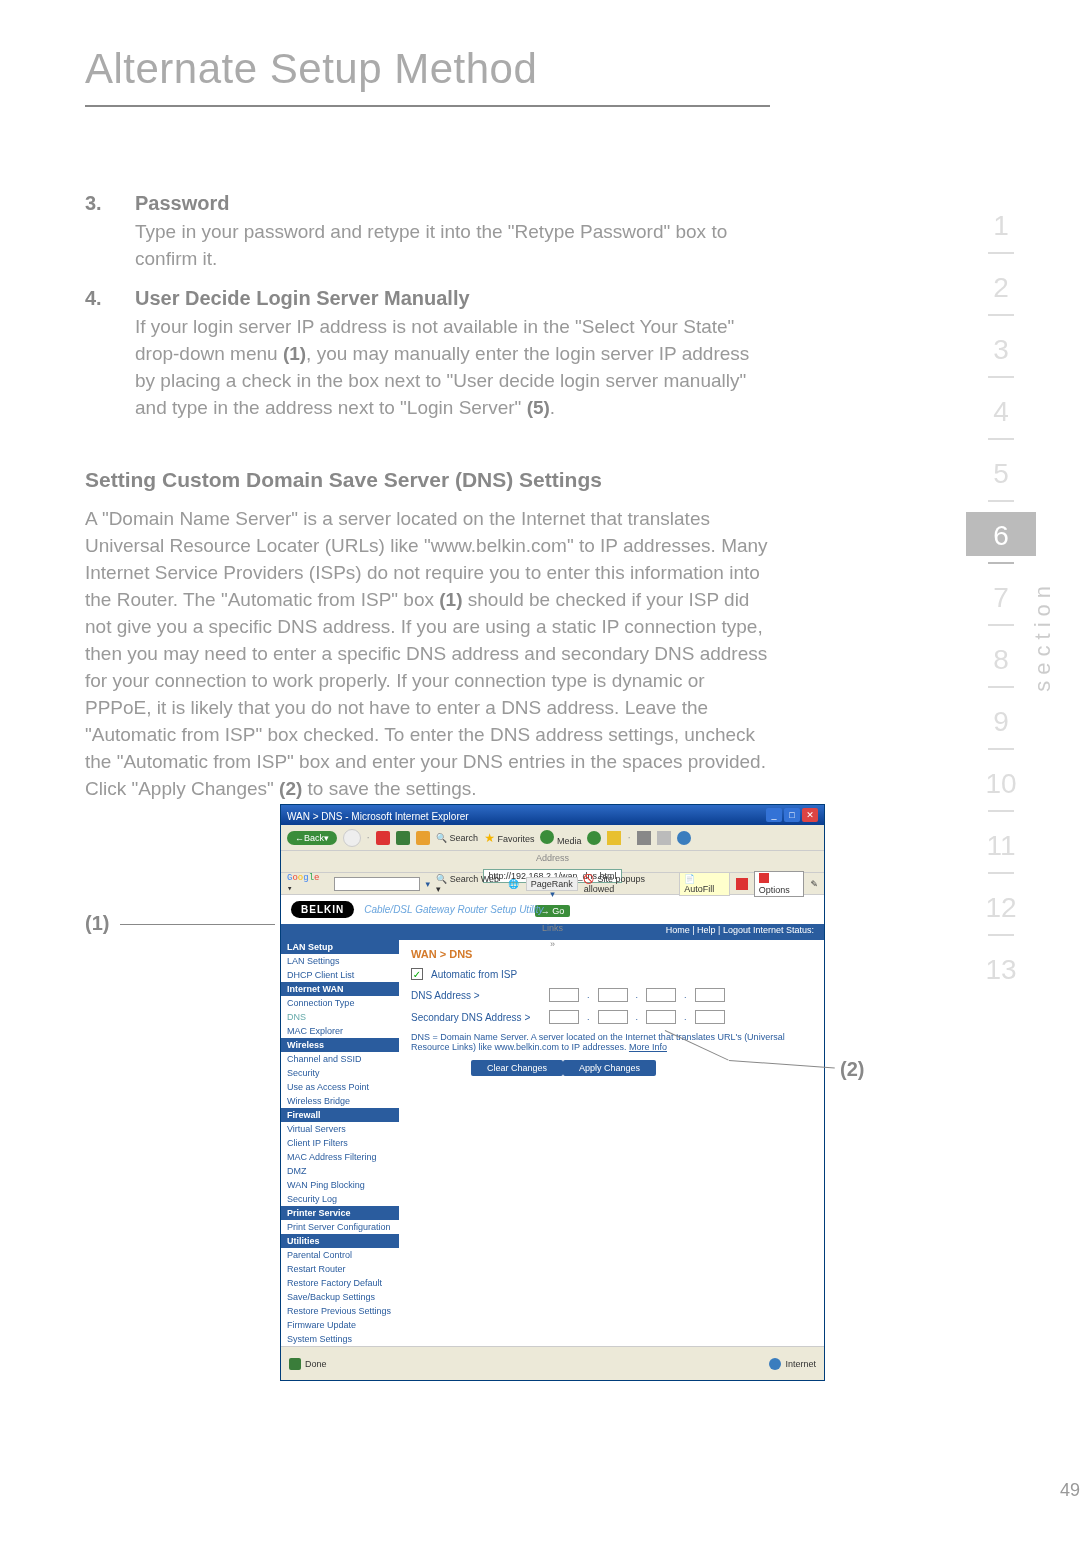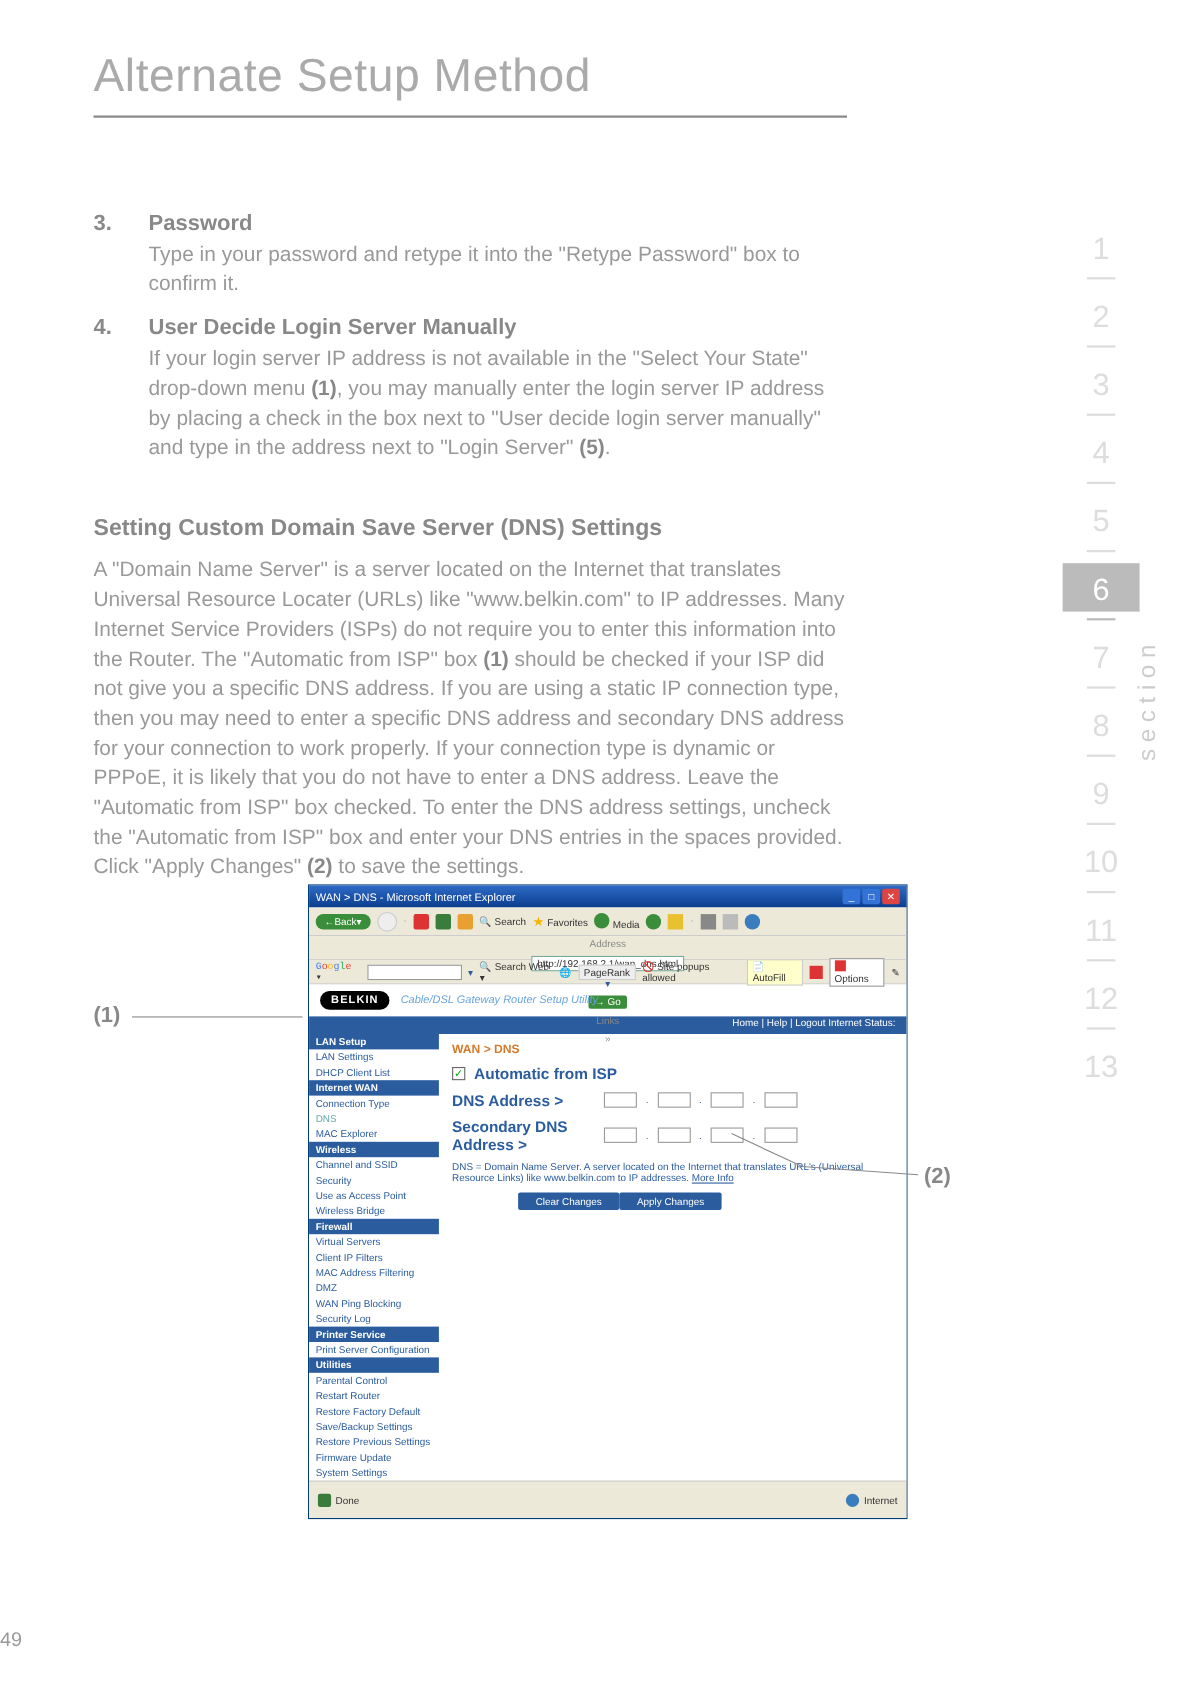--- a/index.html
+++ b/index.html
@@ -284,23 +284,23 @@
       margin-bottom: 10px;
     }
     .form-row {
       display: flex;
       align-items: center;
       margin-bottom: 8px;
       gap: 8px;
     }
     .form-label {
       color: #2a5c9e;
-      font-weight: bold;
+      font-weight: normal;
       width: 130px;
-      font-size: 14px;
+      font-size: 10px;
     }
     .form-check {
       width: 12px; height: 12px;
       border: 1px solid #666;
       background: #fff;
       display: inline-flex;
       align-items: center;
       justify-content: center;
       color: #0a0;
       font-size: 10px;
@@ -406,21 +406,21 @@
       height: 2px;
       background: #ddd;
       margin: 6px auto 10px;
     }
     .tab-num.active + .tab-rule { background:#bbb; }
     .page-number {
       position: absolute;
       bottom: 40px;
       left: 0;
       width: 100%;
-      text-align: left;
+      text-align: right;
       color: #999;
       font-size: 18px;
     }
   </style>
 </head>
 <body>
 
 <div class="page-title">Alternate Setup Method</div>
 <hr class="title-rule">
 

